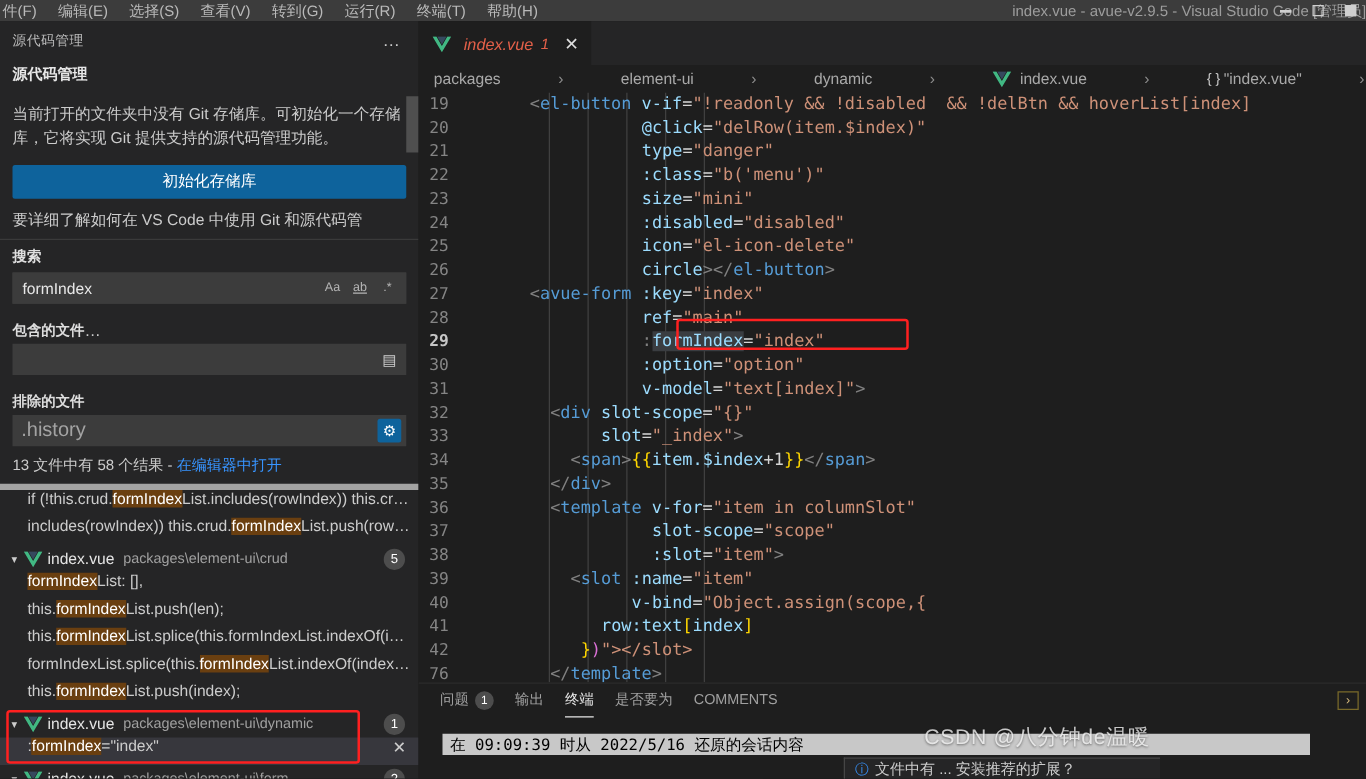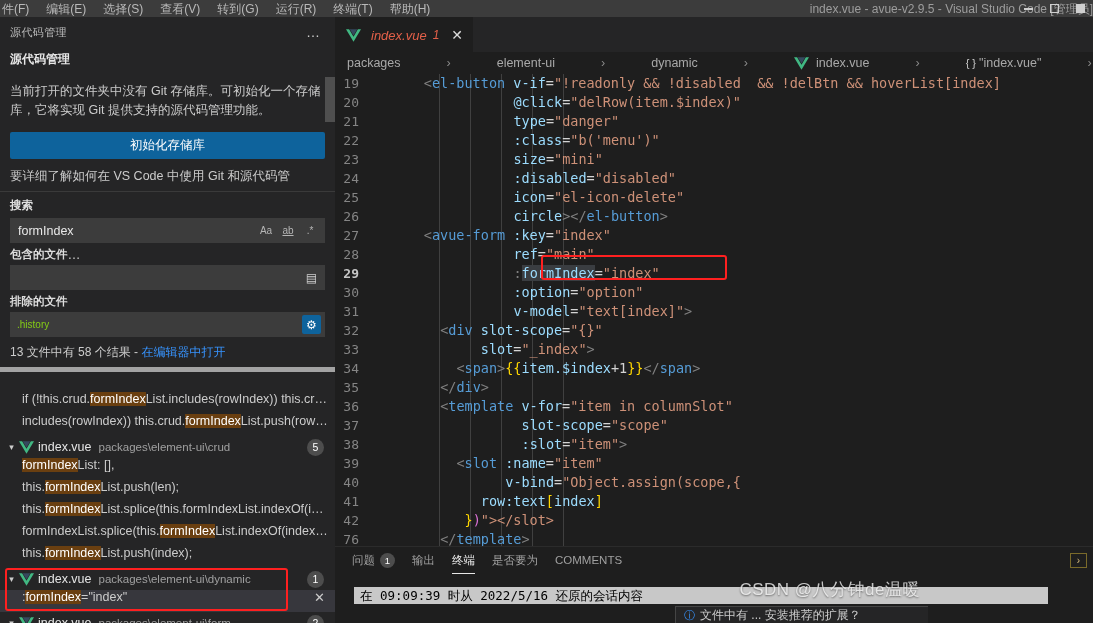--- a/index.html
+++ b/index.html
@@ -66,28 +66,28 @@
   .search-box .val { flex: 1; font-size: 12.5px; color: #e8e8e8; }
   .srch-icons { display: flex; align-items: center; gap: 6px; padding-right: 3px; }
   .srch-ico {
     font-size: 10px; color: #b5b5b5; min-width: 16px; height: 17px;
     display: flex; align-items: center; justify-content: center;
   }
   .srch-ico.underline { text-decoration: underline; }
 
   .field-label {
     display: flex; justify-content: flex-start; align-items: flex-end;
-    padding: 4px 12px 2px 10px; font-size: 11.5px; color: #dddddd; font-weight: bold;
+    padding: 14px 12px 2px 10px; font-size: 11.5px; color: #dddddd; font-weight: bold;
   }
   .field-label .dots { color: #cccccc; font-size: 13px; font-weight: normal; letter-spacing: 1px; }
   .input-row {
     margin: 1px 10px 0 10px; height: 25px; background: #3c3c3c; display: flex;
     align-items: center; justify-content: space-between; padding: 0 4px 0 7px;
   }
-  .input-row .val { font-size: 10px; color: #84cc16; }
+  .input-row .val { font-size: 16px; color: #a3a3a3; }
   .input-badge {
     width: 19px; height: 19px; display: flex; align-items: center; justify-content: center;
     font-size: 12px; color: #cfcfcf;
   }
   .input-badge.active { background: #0e639c; border-radius: 2px; color: #ffffff; }
 
   .result-summary {
     padding: 7px 10px 6px 10px; font-size: 12px; color: #cccccc;
     border-bottom: 5px solid #a3a3a3;
   }

